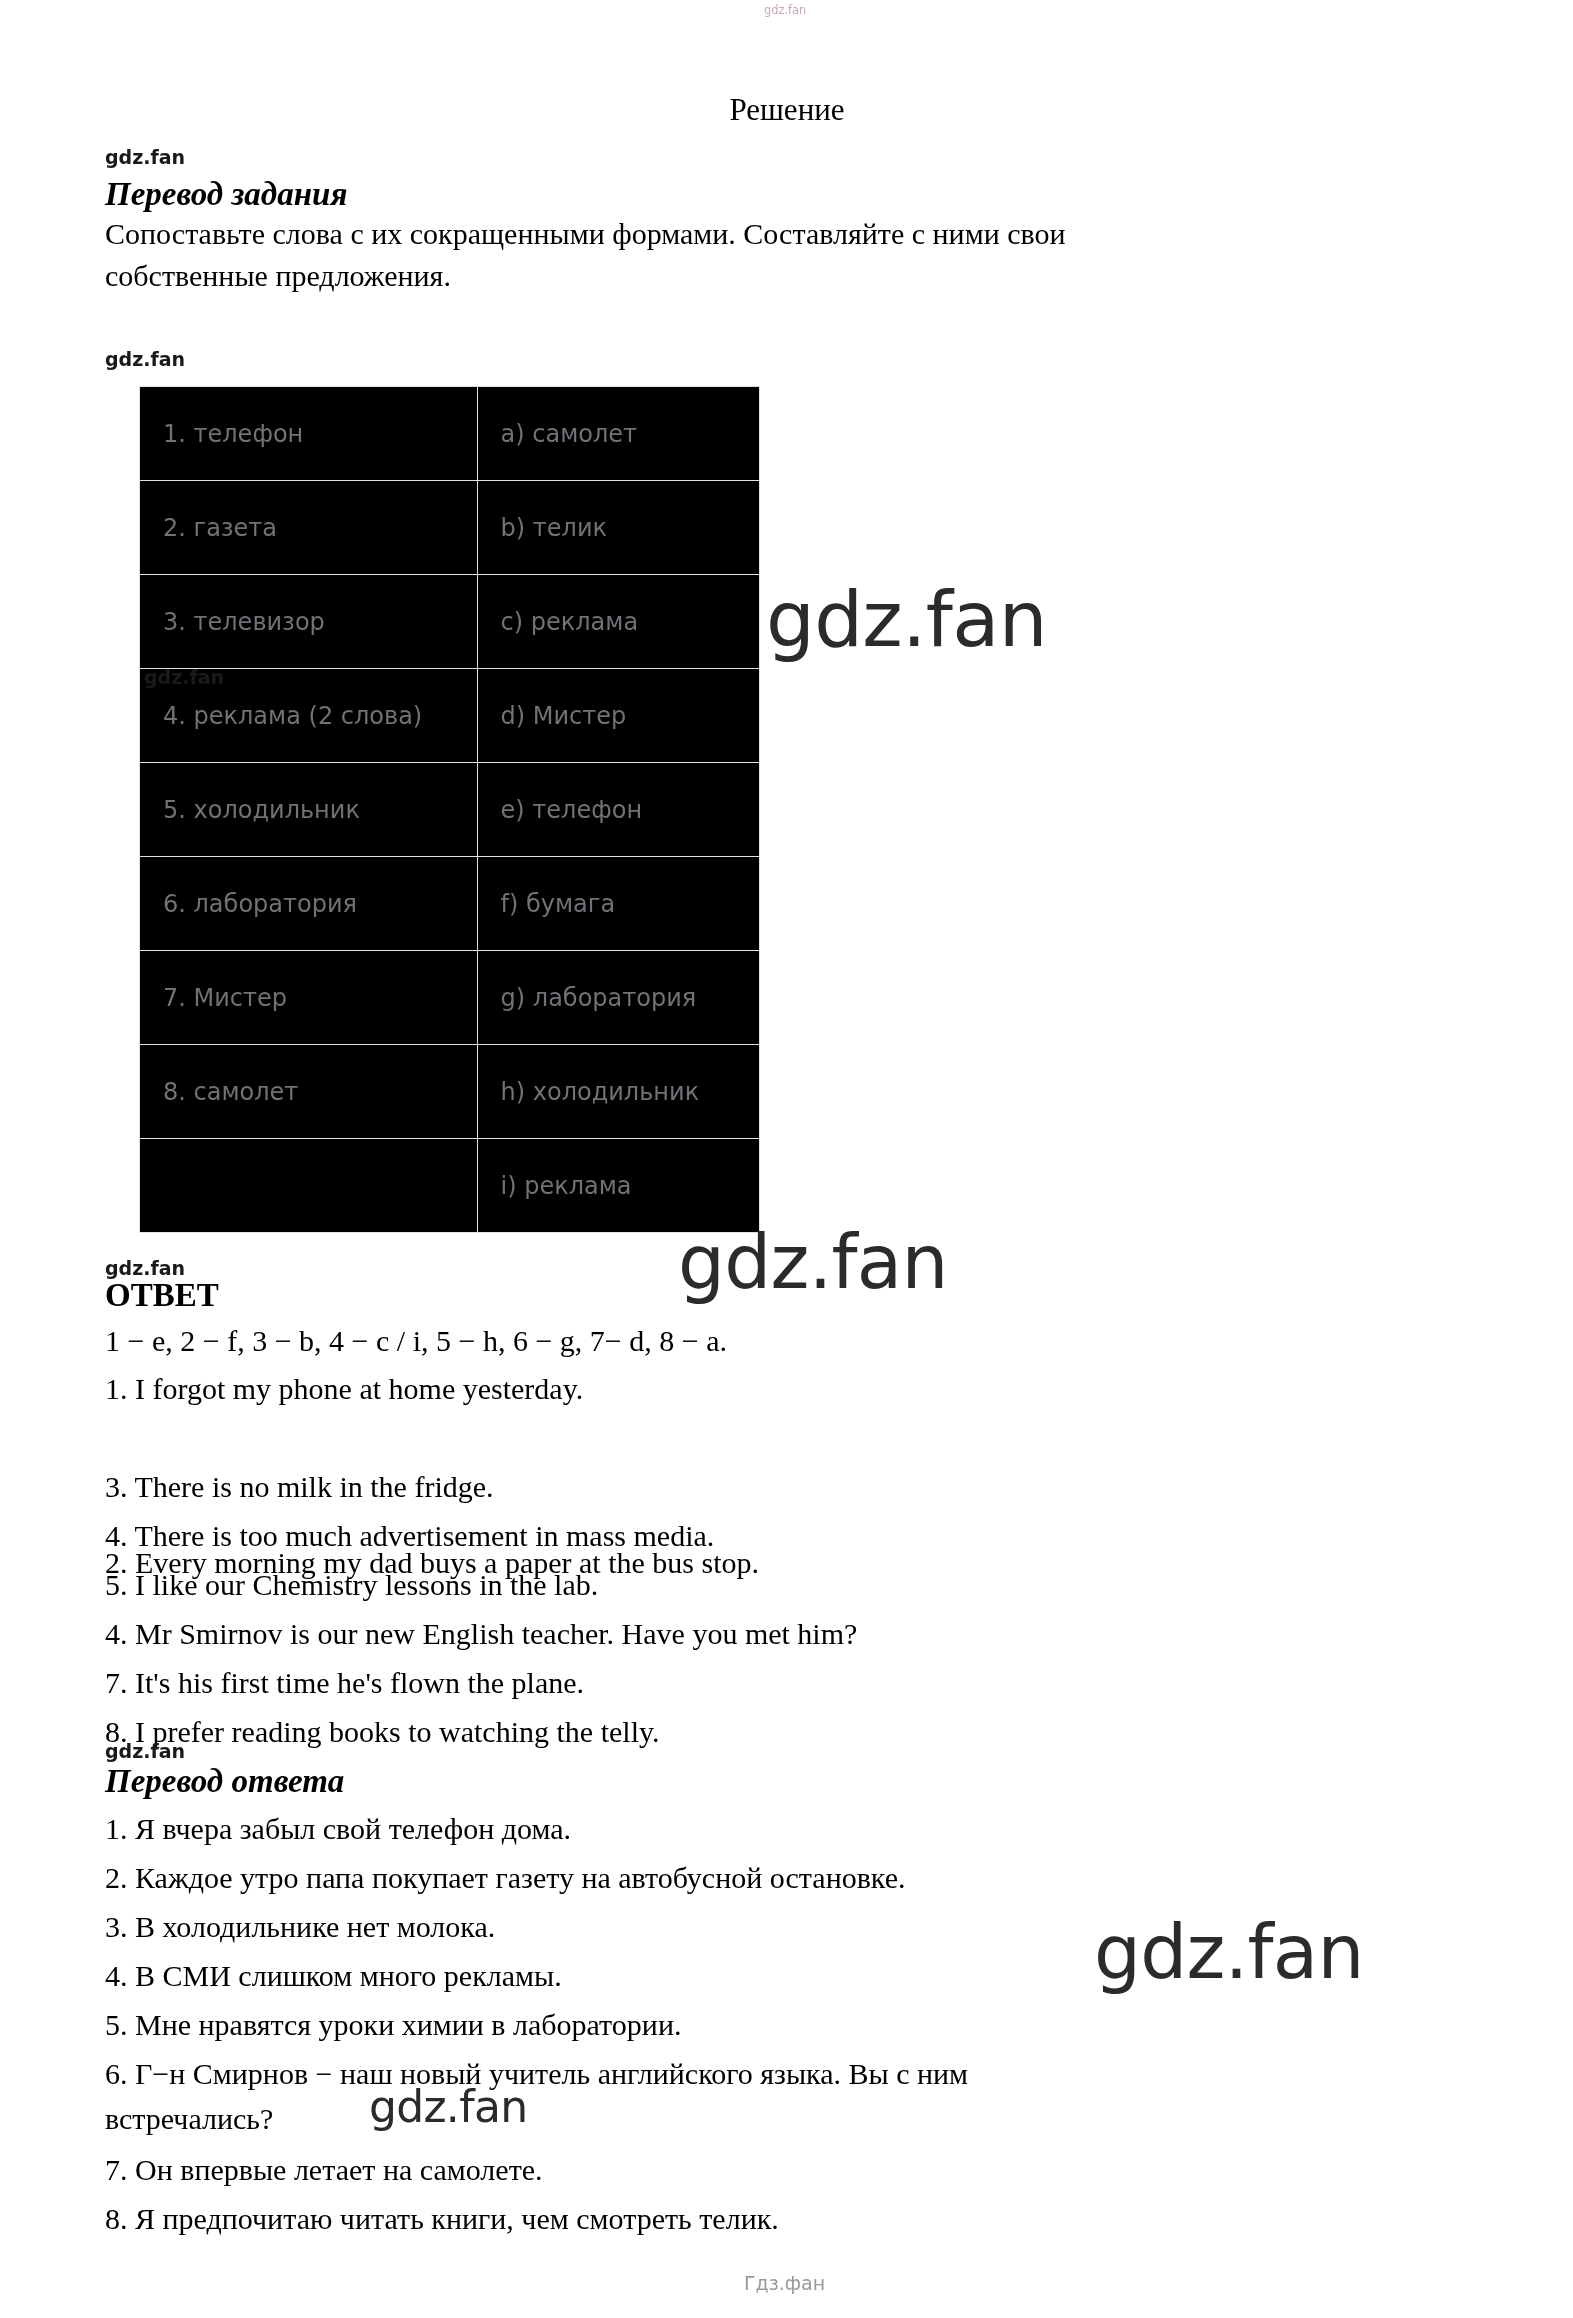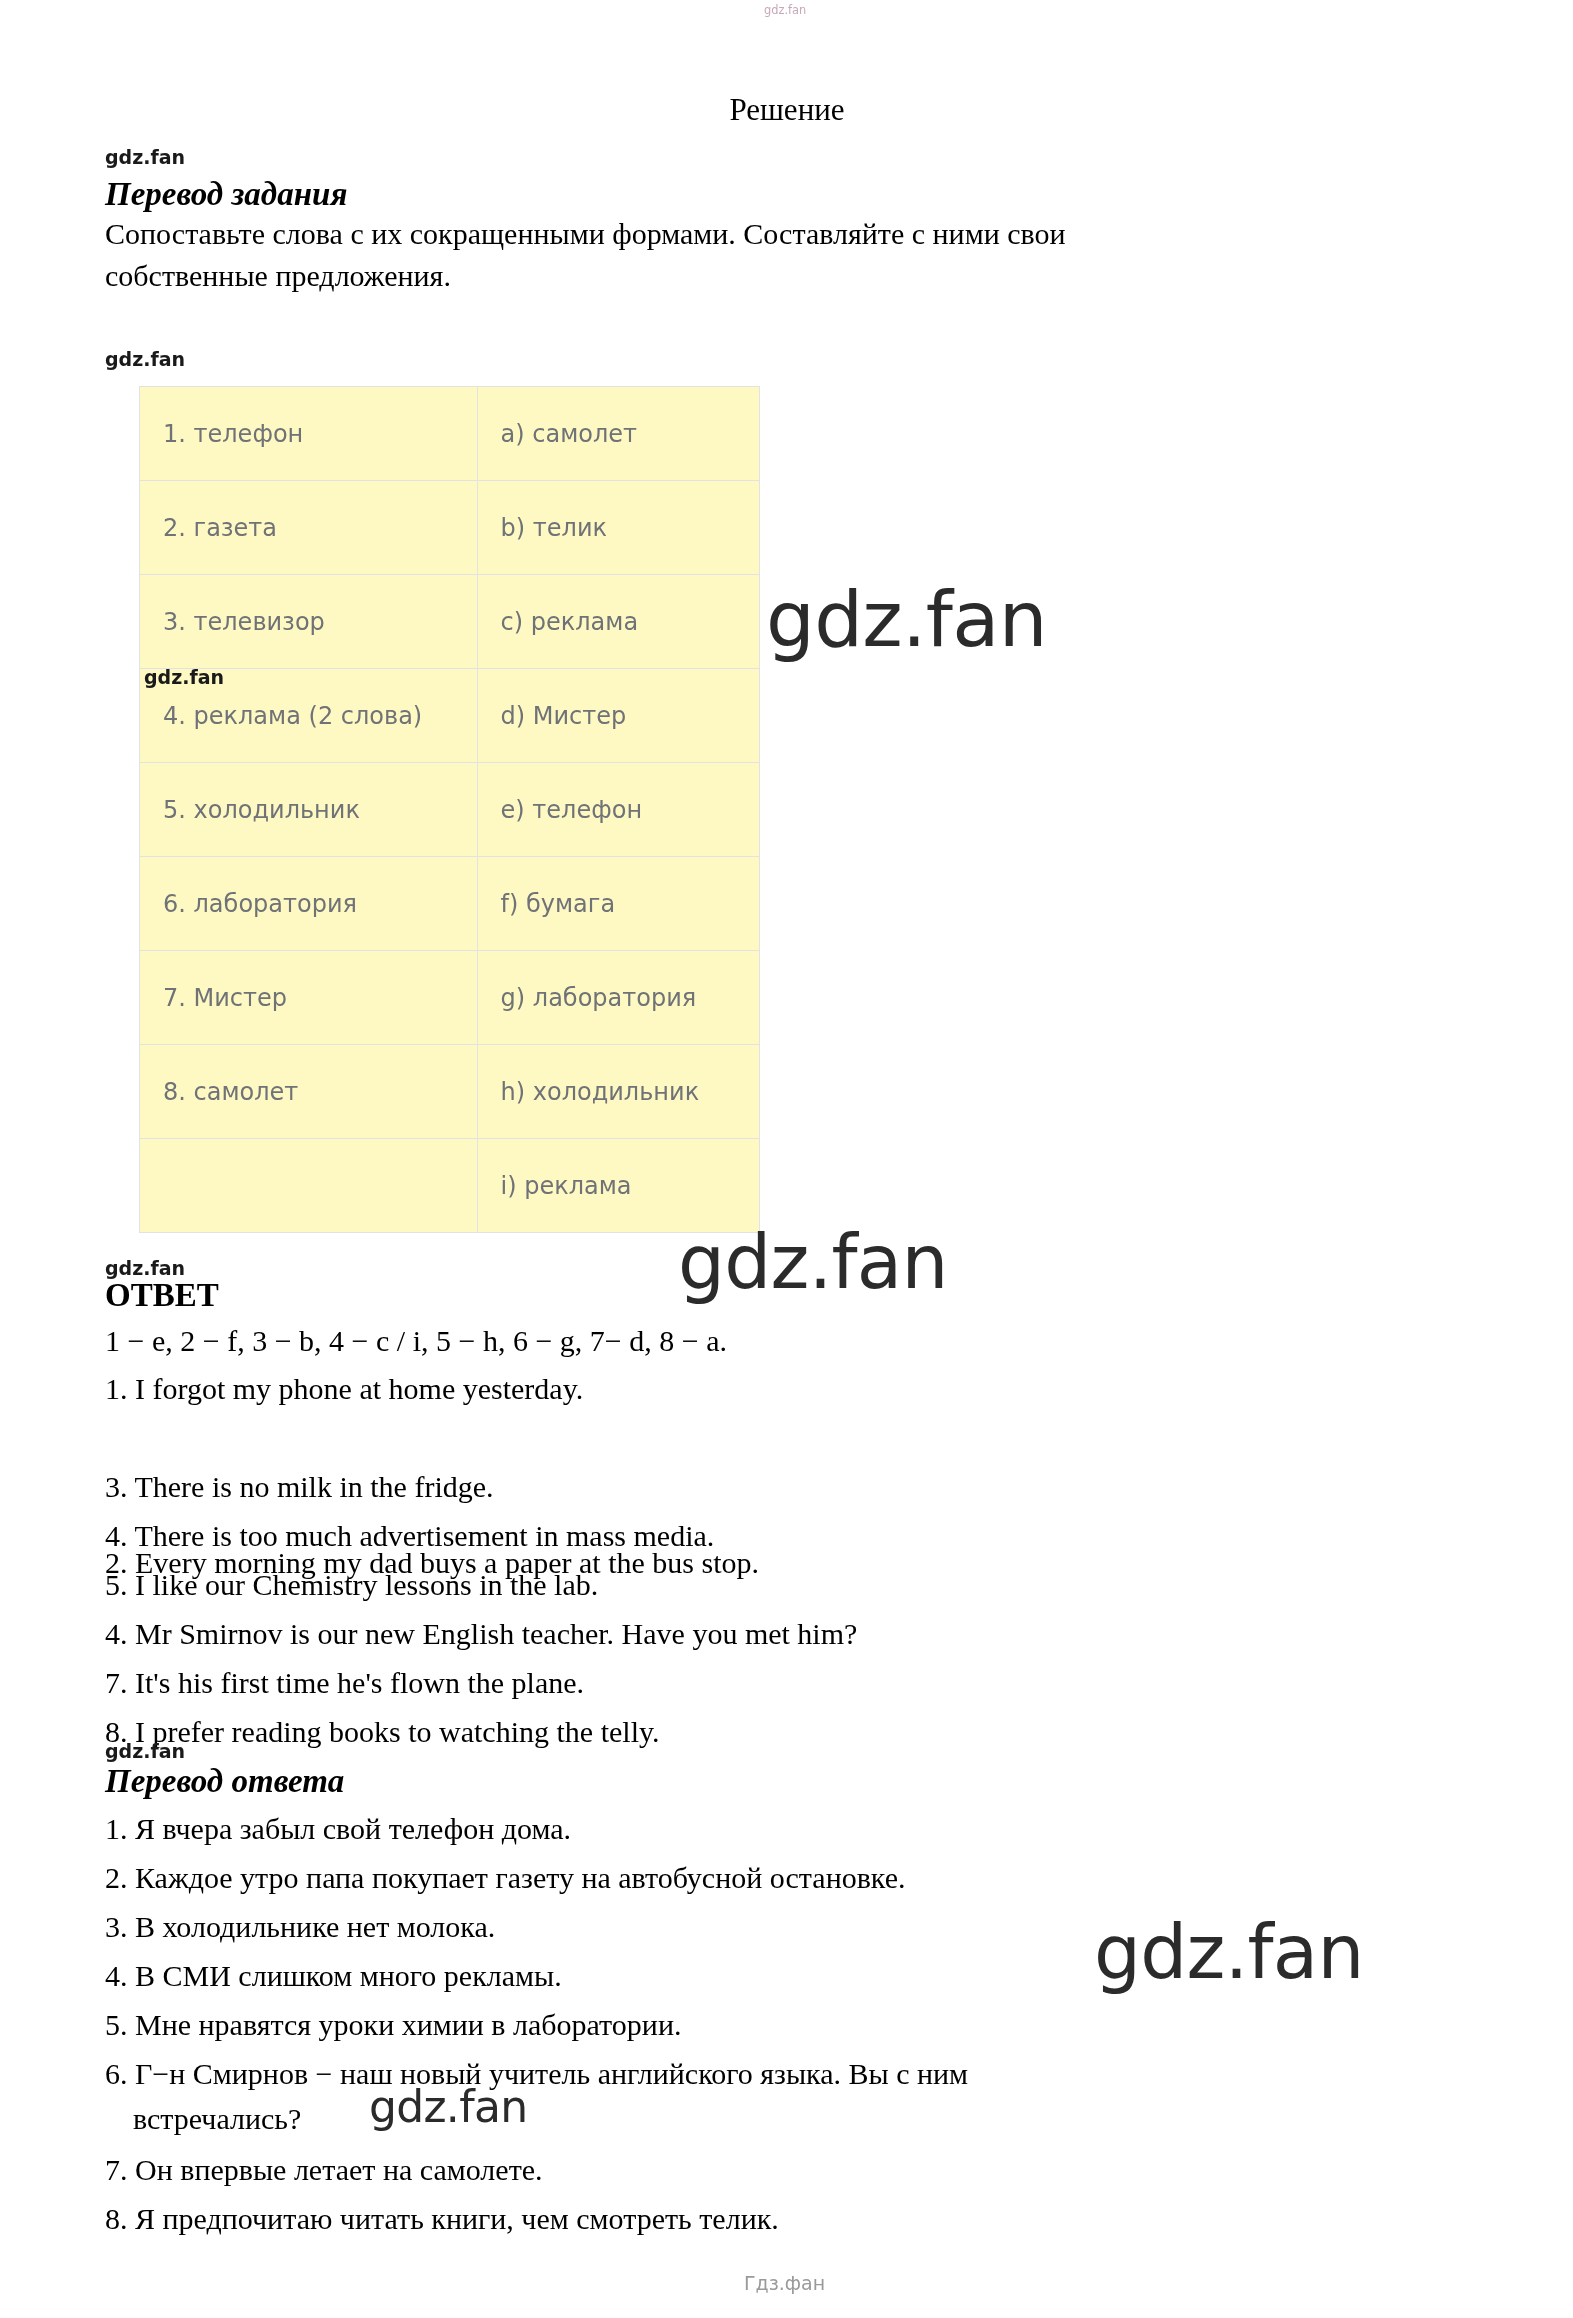--- a/index.html
+++ b/index.html
@@ -78,21 +78,21 @@
   }
 
   
   .match-table {
     position: absolute;
     left: 139px;
     top: 386px;
     width: 621px;
     border-collapse: collapse;
     font-family: "DejaVu Sans", sans-serif;
-    background: #fef9c3;
+    background: #000000;
   }
   .match-table td {
     border: 0.7px solid #e2e2e2;
     height: 91px;
     vertical-align: middle;
     font-size: 24px;
     color: #6f7276;
     padding-left: 23px;
   }
   .match-table td.left {
@@ -188,21 +188,21 @@
   <div class="wm-small" style="left:105px; top:1740px; font-size:19px;">gdz.fan</div>
 
   <div class="sec-head" style="left:105px; top:1763px;">Перевод ответа</div>
 
   <div class="line" style="left:105px; top:1812px;">1. Я вчера забыл свой телефон дома.</div>
   <div class="line" style="left:105px; top:1861px;">2. Каждое утро папа покупает газету на автобусной остановке.</div>
   <div class="line" style="left:105px; top:1910px;">3. В холодильнике нет молока.</div>
   <div class="line" style="left:105px; top:1959px;">4. В СМИ слишком много рекламы.</div>
   <div class="line" style="left:105px; top:2008px;">5. Мне нравятся уроки химии в лаборатории.</div>
   <div class="line" style="left:105px; top:2057px;">6. Г−н Смирнов − наш новый учитель английского языка. Вы с ним</div>
-  <div class="line" style="left:105px; top:2102px;margin-left:28px;">встречались?</div>
+  <div class="line" style="left:105px; top:2102px;">встречались?</div>
   <div class="line" style="left:105px; top:2153px;">7. Он впервые летает на самолете.</div>
   <div class="line" style="left:105px; top:2202px;">8. Я предпочитаю читать книги, чем смотреть телик.</div>
 
   <div class="wm-big" style="left:1094px; top:1909px; font-size:74px;">gdz.fan</div>
 
   <div class="wm-big" style="left:369px; top:2081px; font-size:44px;">gdz.fan</div>
 
   <div class="wm-footer" style="left:744px; top:2272px; font-size:19px;">Гдз.фан</div>
 
 </div>

